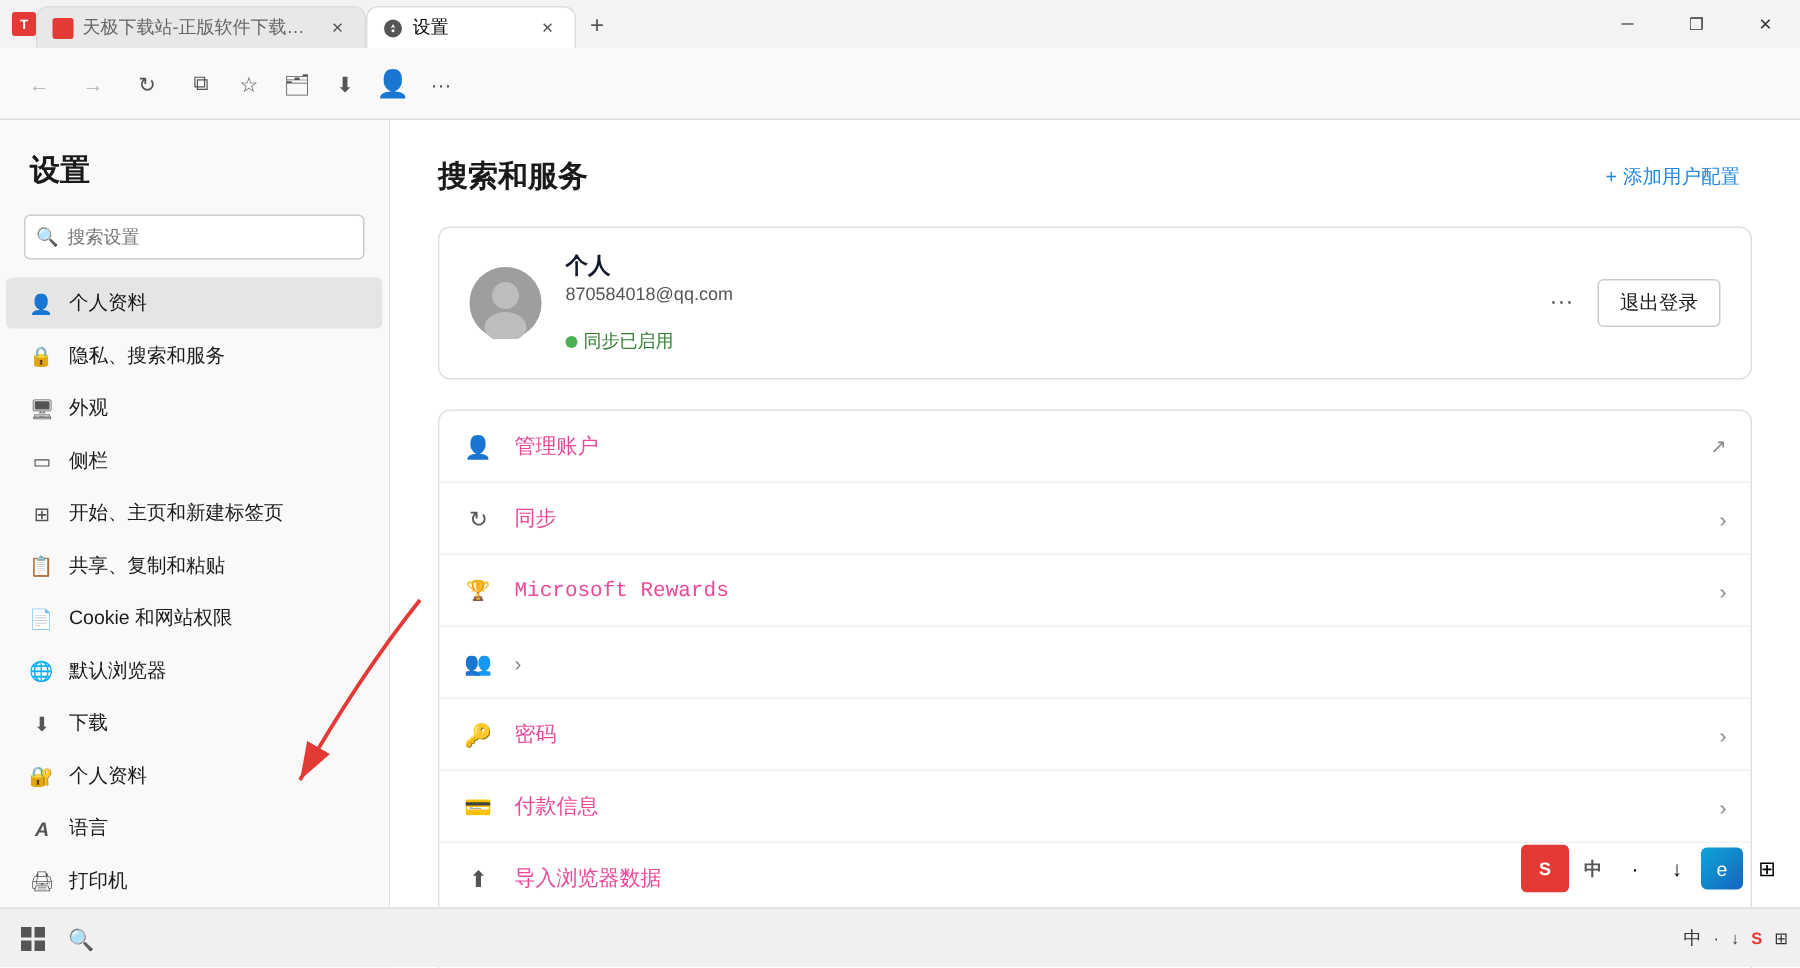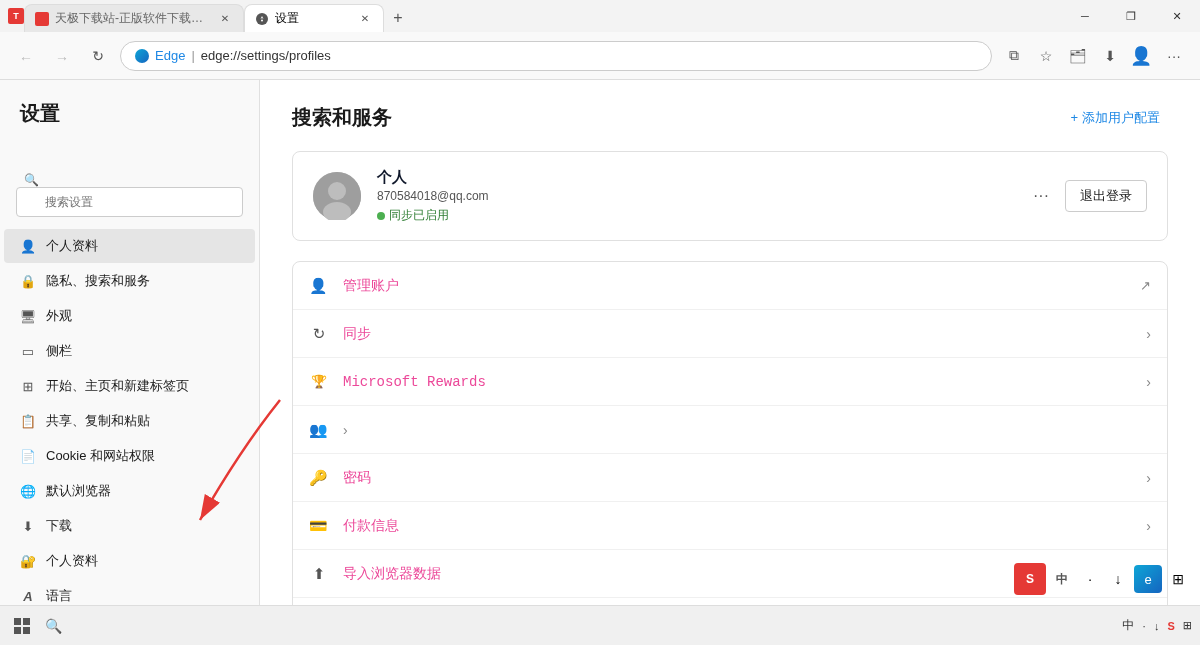--- a/index.html
+++ b/index.html
@@ -162,21 +162,20 @@
     }
     .search-input {
       width: 100%;
       height: 30px;
       border: 1px solid #ccc;
       border-radius: 4px;
       padding: 0 8px 0 28px;
       font-size: 12px;
       background: white;
       outline: none;
-      margin-top: 44px;
     }
     .search-icon-wrap {
       position: absolute;
       left: 8px;
       top: 50%;
       transform: translateY(-50%);
       color: #888;
       font-size: 12px;
     }
 
@@ -254,21 +253,21 @@
     }
     .profile-info { flex: 1; }
     .profile-name { font-size: 15px; font-weight: 600; color: #0f172a; }
     .profile-email { font-size: 12px; color: #555; margin-top: 2px; }
     .profile-sync {
       display: flex;
       align-items: center;
       gap: 4px;
       font-size: 12px;
       color: #2e7d32;
-      margin-top: 4px;
+      margin-top: 16px;
     }
     .sync-dot {
       width: 8px; height: 8px;
       border-radius: 50%;
       background: #4caf50;
     }
     .profile-actions {
       display: flex;
       align-items: center;
       gap: 12px;
@@ -411,26 +410,20 @@
       <div class="win-btn">─</div>
       <div class="win-btn">❐</div>
       <div class="win-btn close">✕</div>
     </div>
   </div>
 
   <div class="address-bar">
     <div class="nav-btn disabled">←</div>
     <div class="nav-btn disabled">→</div>
     <div class="nav-btn">↻</div>
-    <div class="address-input">
-      <div style="width:14px;height:14px;background:linear-gradient(135deg,#0ea5d6,#1565c0);border-radius:50%;flex-shrink:0;"></div>
-      <span class="address-edge-text">Edge</span>
-      <span class="address-sep">|</span>
-      <span class="address-text">edge://settings/profiles</span>
-    </div>
     <div class="toolbar-right">
       <div class="toolbar-btn">⧉</div>
       <div class="toolbar-btn">☆</div>
       <div class="toolbar-btn">🗂</div>
       <div class="toolbar-btn">⬇</div>
       <div class="toolbar-btn" style="font-size:18px;">👤</div>
       <div class="toolbar-btn">···</div>
     </div>
   </div>
 </div>

